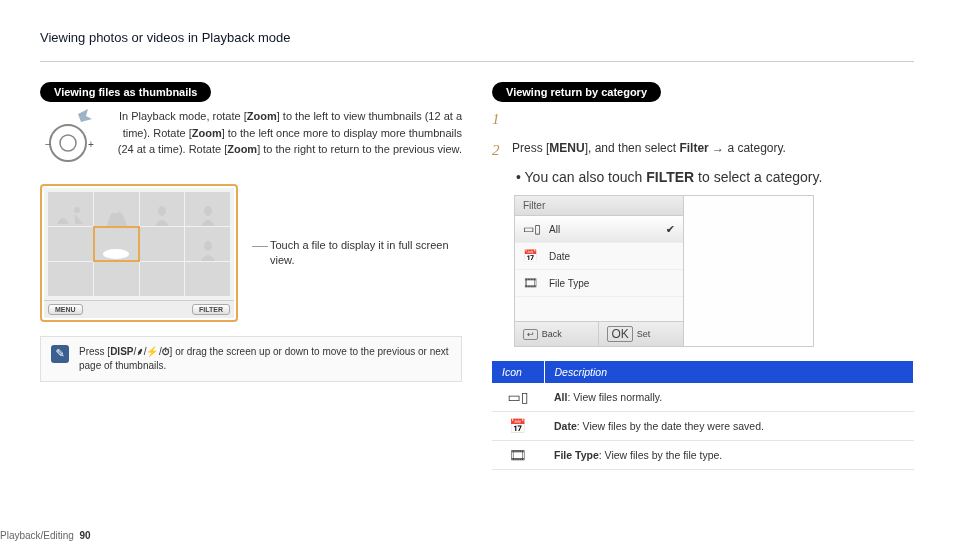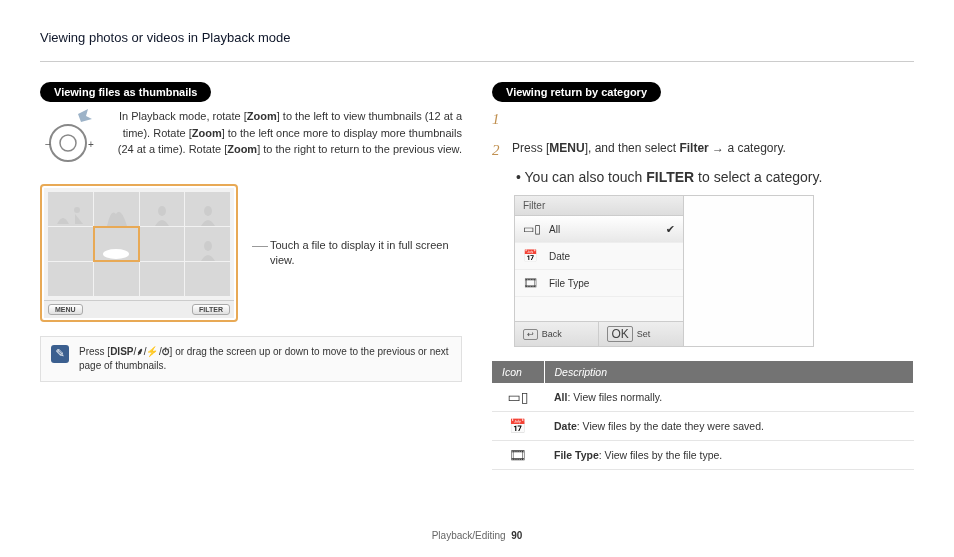--- a/index.html
+++ b/index.html
@@ -156,41 +156,40 @@
       align-items: center;
       gap: 4px;
     }
     .filter-footer div:first-child { border-right:1px solid #ccc; }
     .desc-table {
       width: 100%;
       border-collapse: collapse;
       font-size: 10.5px;
     }
     .desc-table th {
-      background: #737373;
+      background: #1d4ed8;
       color: #fff;
       font-weight: normal;
       text-align: left;
       padding: 5px 10px;
       font-style: italic;
       border-right: 1px solid #fff;
     }
     .desc-table th:first-child { width: 52px; }
     .desc-table td {
       padding: 6px 10px;
       border-bottom: 1px solid #e5e5e5;
       vertical-align: middle;
     }
     .desc-table td:first-child { text-align: center; font-size: 14px; }
     .desc-table td b { font-weight: bold; }
     .footer {
       position: absolute;
       bottom: 16px;
       left: 0; right: 0;
-      text-align: center;
       font-size: 10px;
       color: #666;
     }
     .footer b { font-weight: bold; color: #333; }
   </style>
 </head>
 <body>
 
 <div class="page-title">Viewing photos or videos in Playback mode</div>
 <div class="rule"></div>

